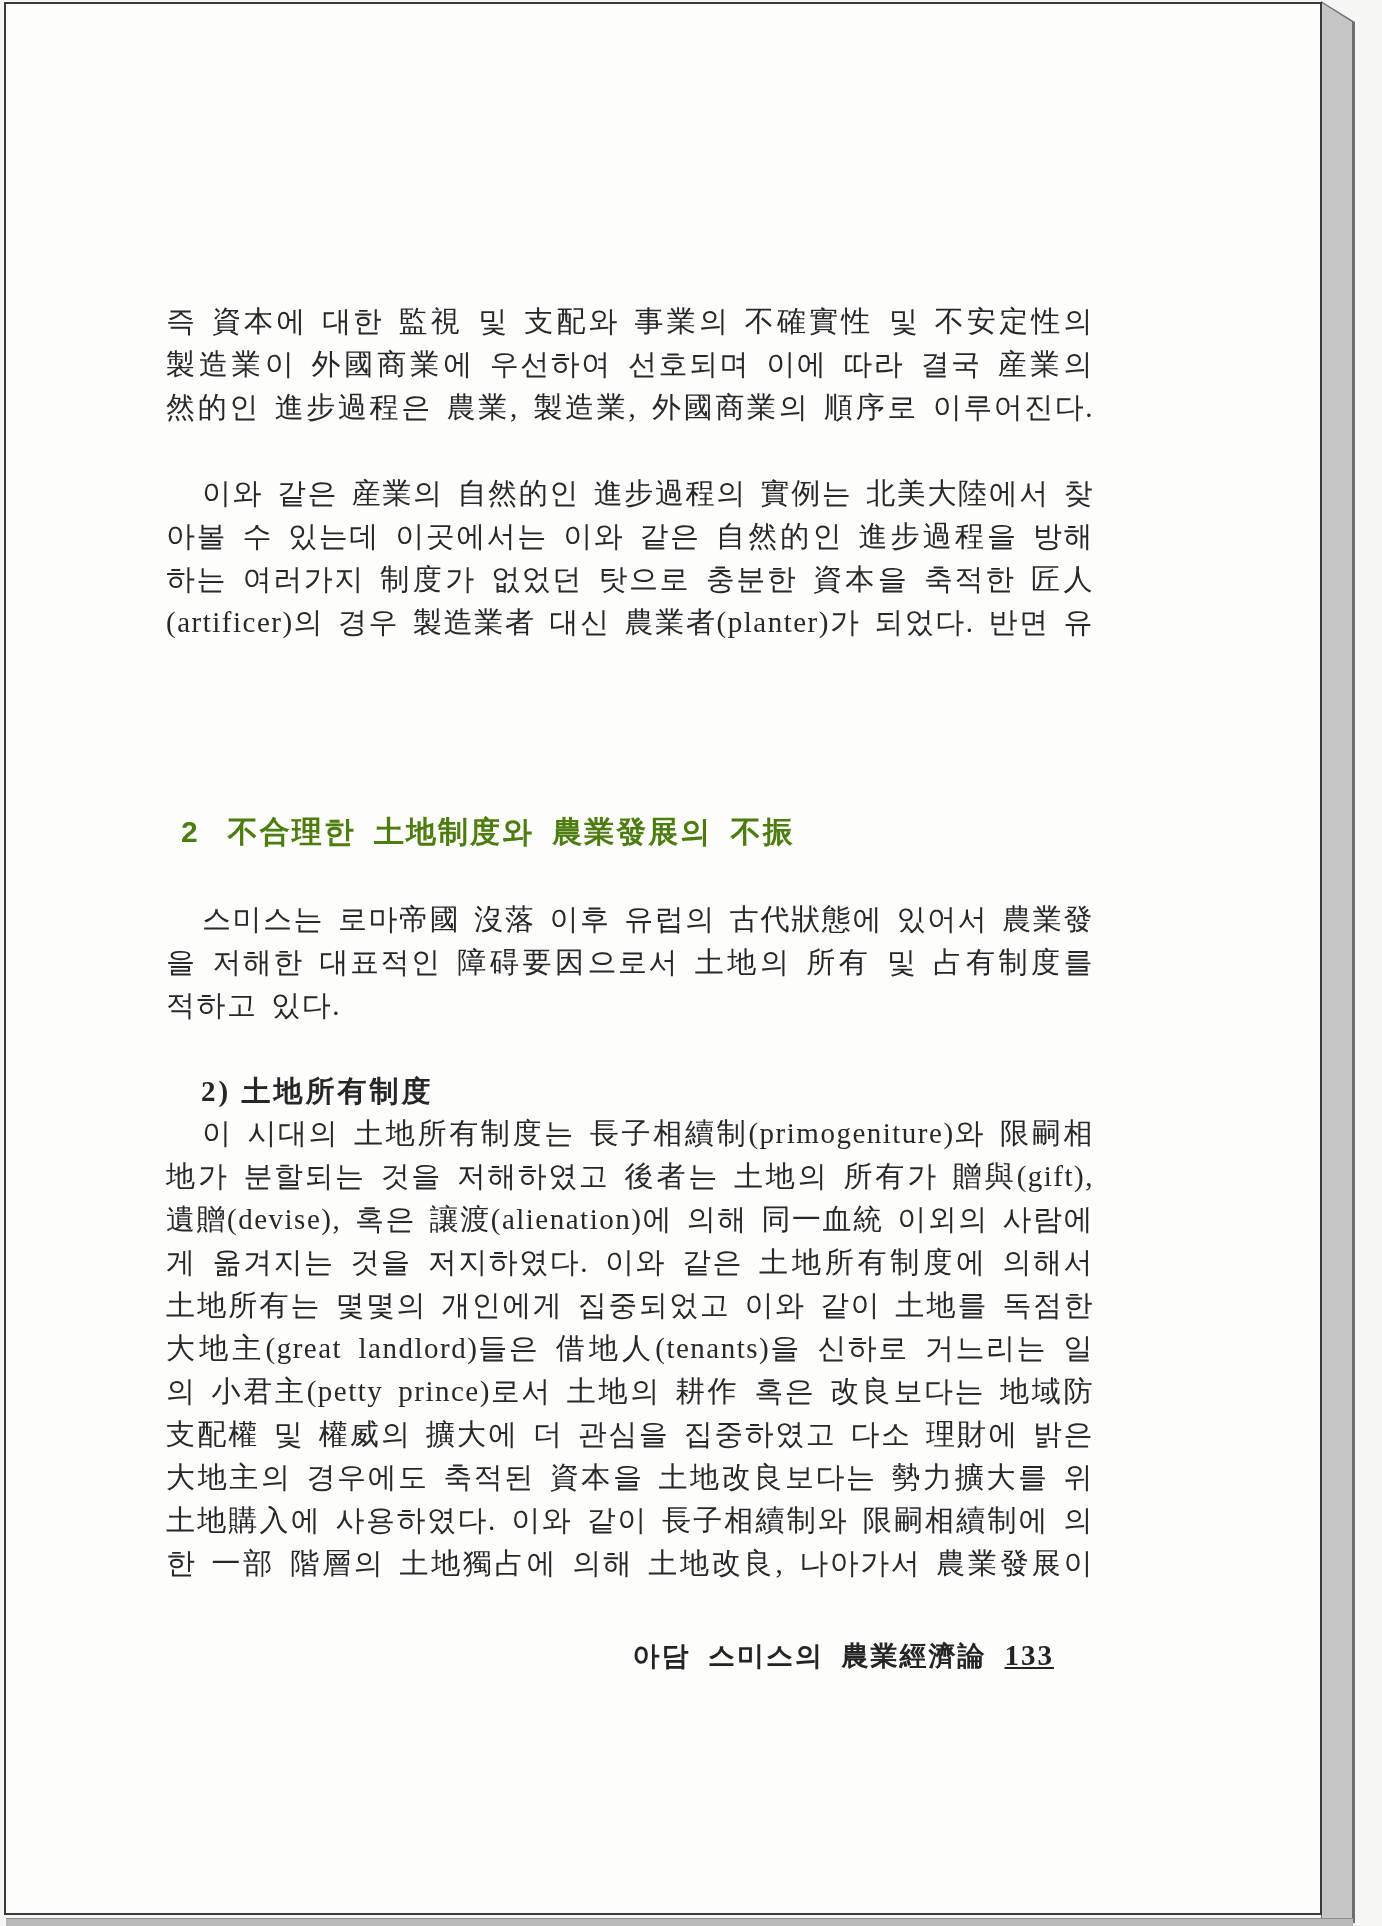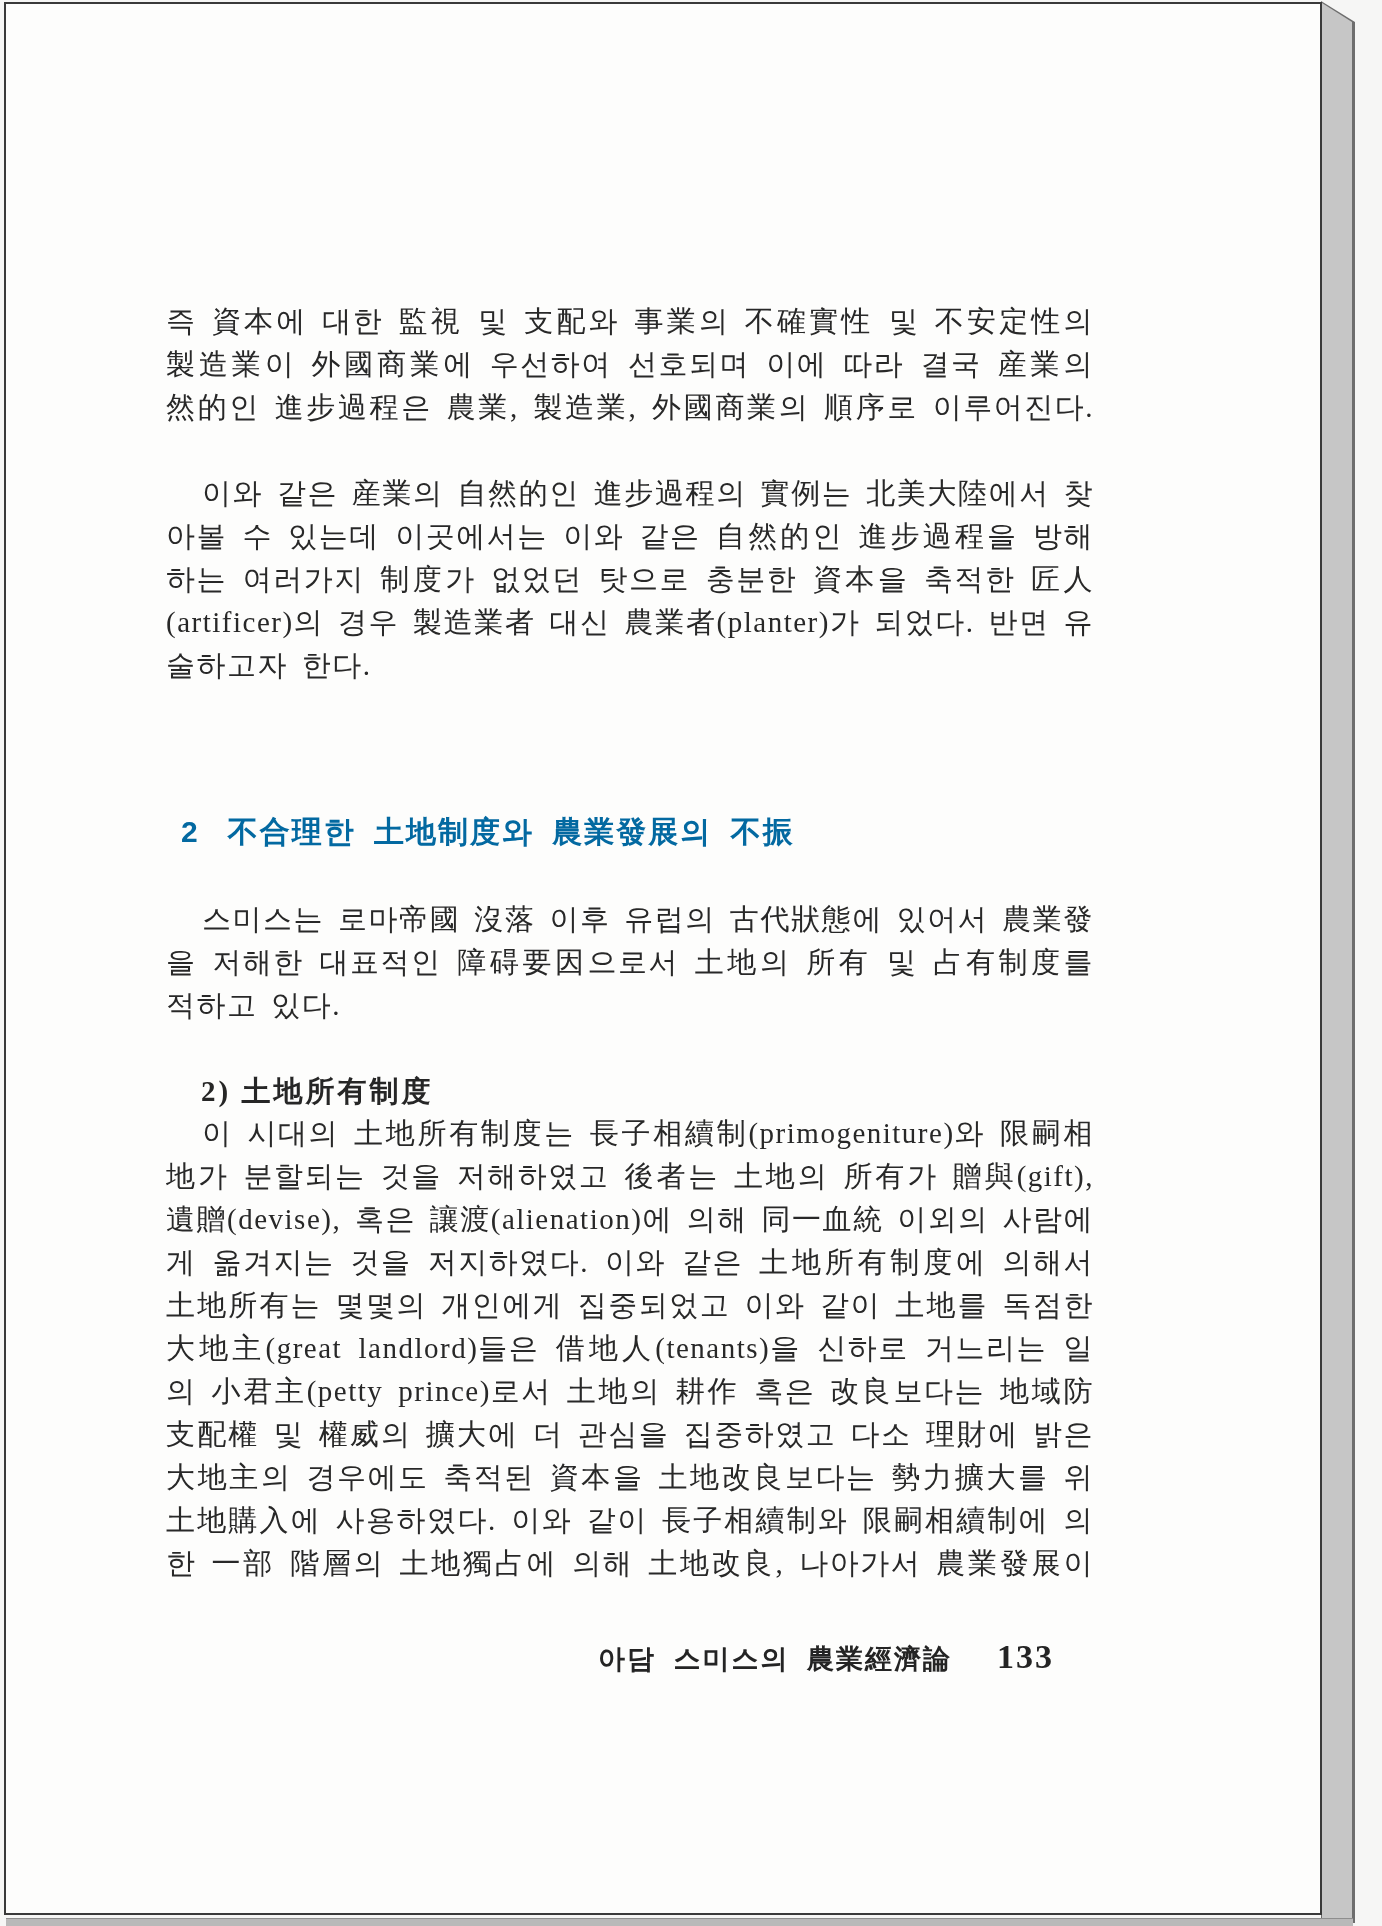--- a/index.html
+++ b/index.html
@@ -48,43 +48,43 @@
     overflow: hidden;
     text-align: justify;
     text-align-last: justify;
   }
   .line.indent { padding-left: 36px; }
   .line.last { text-align-last: left; }
   .sec-head {
     position: absolute; left: 181px; top: 812px;
     font-family: "Liberation Sans", "DejaVu Sans", sans-serif;
     font-weight: 700; font-size: 30px; line-height: 40px;
-    color: #0369a1; letter-spacing: 2px; word-spacing: 8px;
+    color: #4d7c0f; letter-spacing: 2px; word-spacing: 8px;
     white-space: nowrap;
   }
   .sec-head .num { margin-right: 28px; }
   .sub-head {
     position: absolute; left: 201px; top: 1071px;
     font-size: 29px; line-height: 40px;
     font-weight: 600; color: #262626; letter-spacing: 3px;
     white-space: nowrap;
   }
   .footer {
     position: absolute; left: 166px; top: 1638px; width: 928px;
     text-align: right; padding-right: 40px;
     white-space: nowrap;
   }
   .footer .running-title {
     font-family: "Liberation Sans", "DejaVu Sans", sans-serif;
     font-weight: 700; font-size: 27px; color: #242424;
     letter-spacing: 2px; word-spacing: 8px;
   }
   .footer .page-num {
-    font-size: 34px; font-weight: 700; color: #242424;
-    margin-left: 45px; letter-spacing: 2px;
+    font-size: 29px; font-weight: 700; color: #242424;
+    margin-left: 18px; letter-spacing: 2px; text-decoration: underline;
   }
 </style>
 </head>
 <body>
 
 <div class="edge-right-back"></div>
 <div class="edge-right-front"></div>
 <div class="edge-bottom"></div>
 
 <div class="sheet"></div>
@@ -93,21 +93,20 @@
   <div class="line">즉 資本에 대한 監視 및 支配와 事業의 不確實性 및 不安定性의 측</div>
   <div class="line">製造業이 外國商業에 우선하여 선호되며 이에 따라 결국 産業의 自</div>
   <div class="line">然的인 進步過程은 農業, 製造業, 外國商業의 順序로 이루어진다.</div>
 </div>
 
 <div class="para" style="top:472px;">
   <div class="line indent">이와 같은 産業의 自然的인 進步過程의 實例는 北美大陸에서 찾</div>
   <div class="line">아볼 수 있는데 이곳에서는 이와 같은 自然的인 進步過程을 방해</div>
   <div class="line">하는 여러가지 制度가 없었던 탓으로 충분한 資本을 축적한 匠人</div>
   <div class="line">(artificer)의 경우 製造業者 대신 農業者(planter)가 되었다. 반면 유</div>
-  <div class="line last">술하고자 한다.</div>
 </div>
 
 <div class="sec-head">
   <span class="num">2</span><span>不合理한 土地制度와 農業發展의 不振</span>
 </div>
 
 <div class="para" style="top:898px;">
   <div class="line indent">스미스는 로마帝國 沒落 이후 유럽의 古代狀態에 있어서 農業發展</div>
   <div class="line">을 저해한 대표적인 障碍要因으로서 土地의 所有 및 占有制度를 지</div>
   <div class="line last">적하고 있다.</div>

